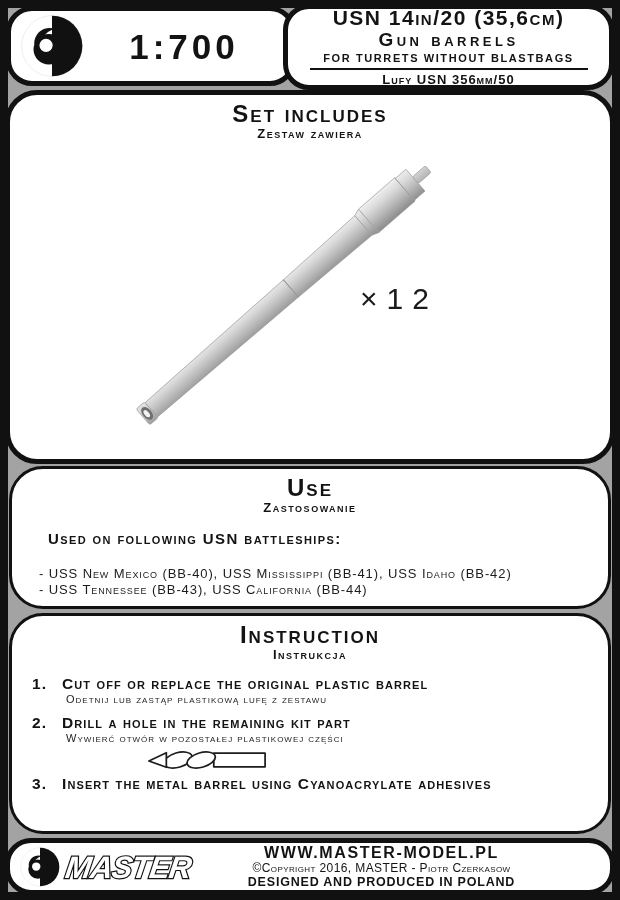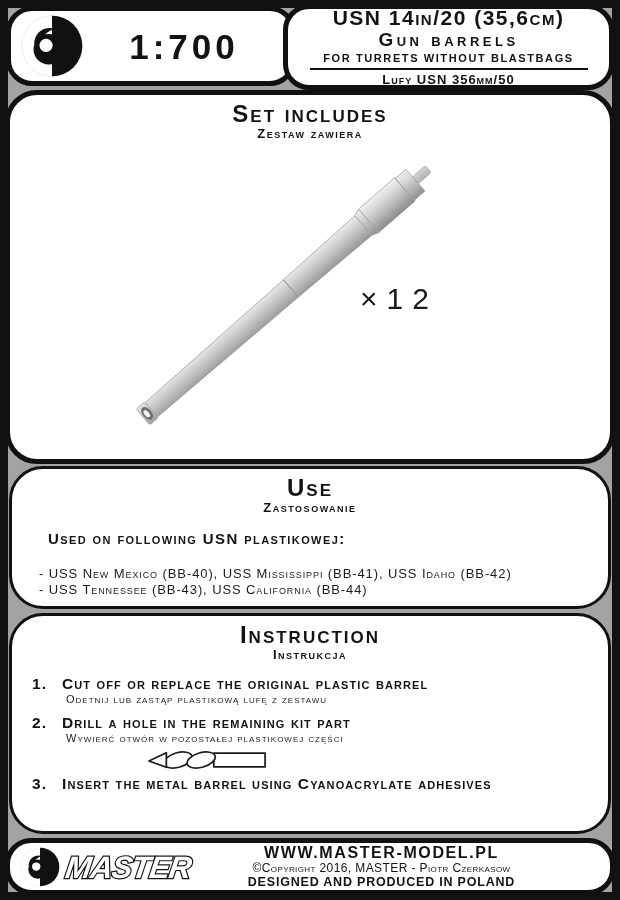--- a/index.html
+++ b/index.html
@@ -122,21 +122,21 @@
       </g>
     </svg>
     <div class="qty">×12</div>
   </div>
 
   <div class="box" id="box-use">
     <div class="section-head">
       <div class="sec-title sc">Use</div>
       <div class="sec-sub sc">Zastosowanie</div>
     </div>
-    <div class="use-lead sc">Used on following USN plastikowej:</div>
+    <div class="use-lead sc">Used on following USN battleships:</div>
     <div class="ship-list sc">
       <div>- USS New Mexico (BB-40), USS Mississippi (BB-41), USS Idaho (BB-42)</div>
       <div>- USS Tennessee (BB-43), USS California (BB-44)</div>
     </div>
   </div>
 
   <div class="box" id="box-instruction">
     <div class="section-head">
       <div class="sec-title sc">Instruction</div>
       <div class="sec-sub sc">Instrukcja</div>

